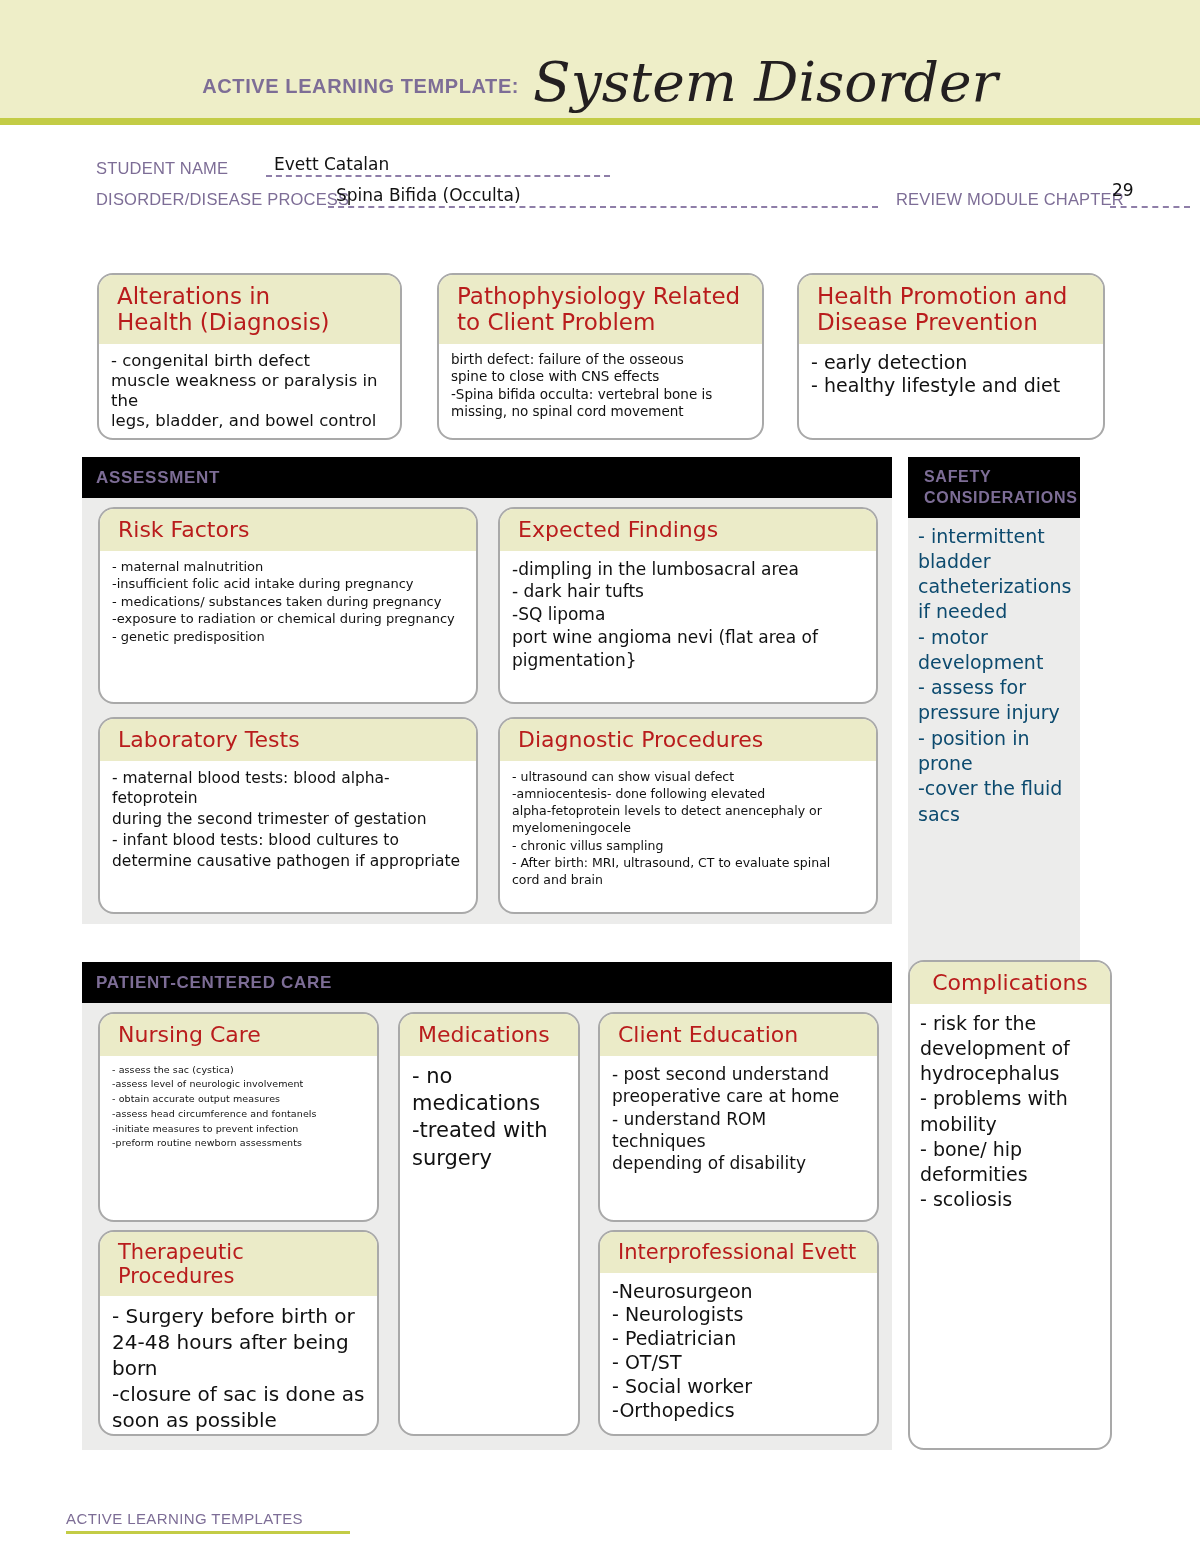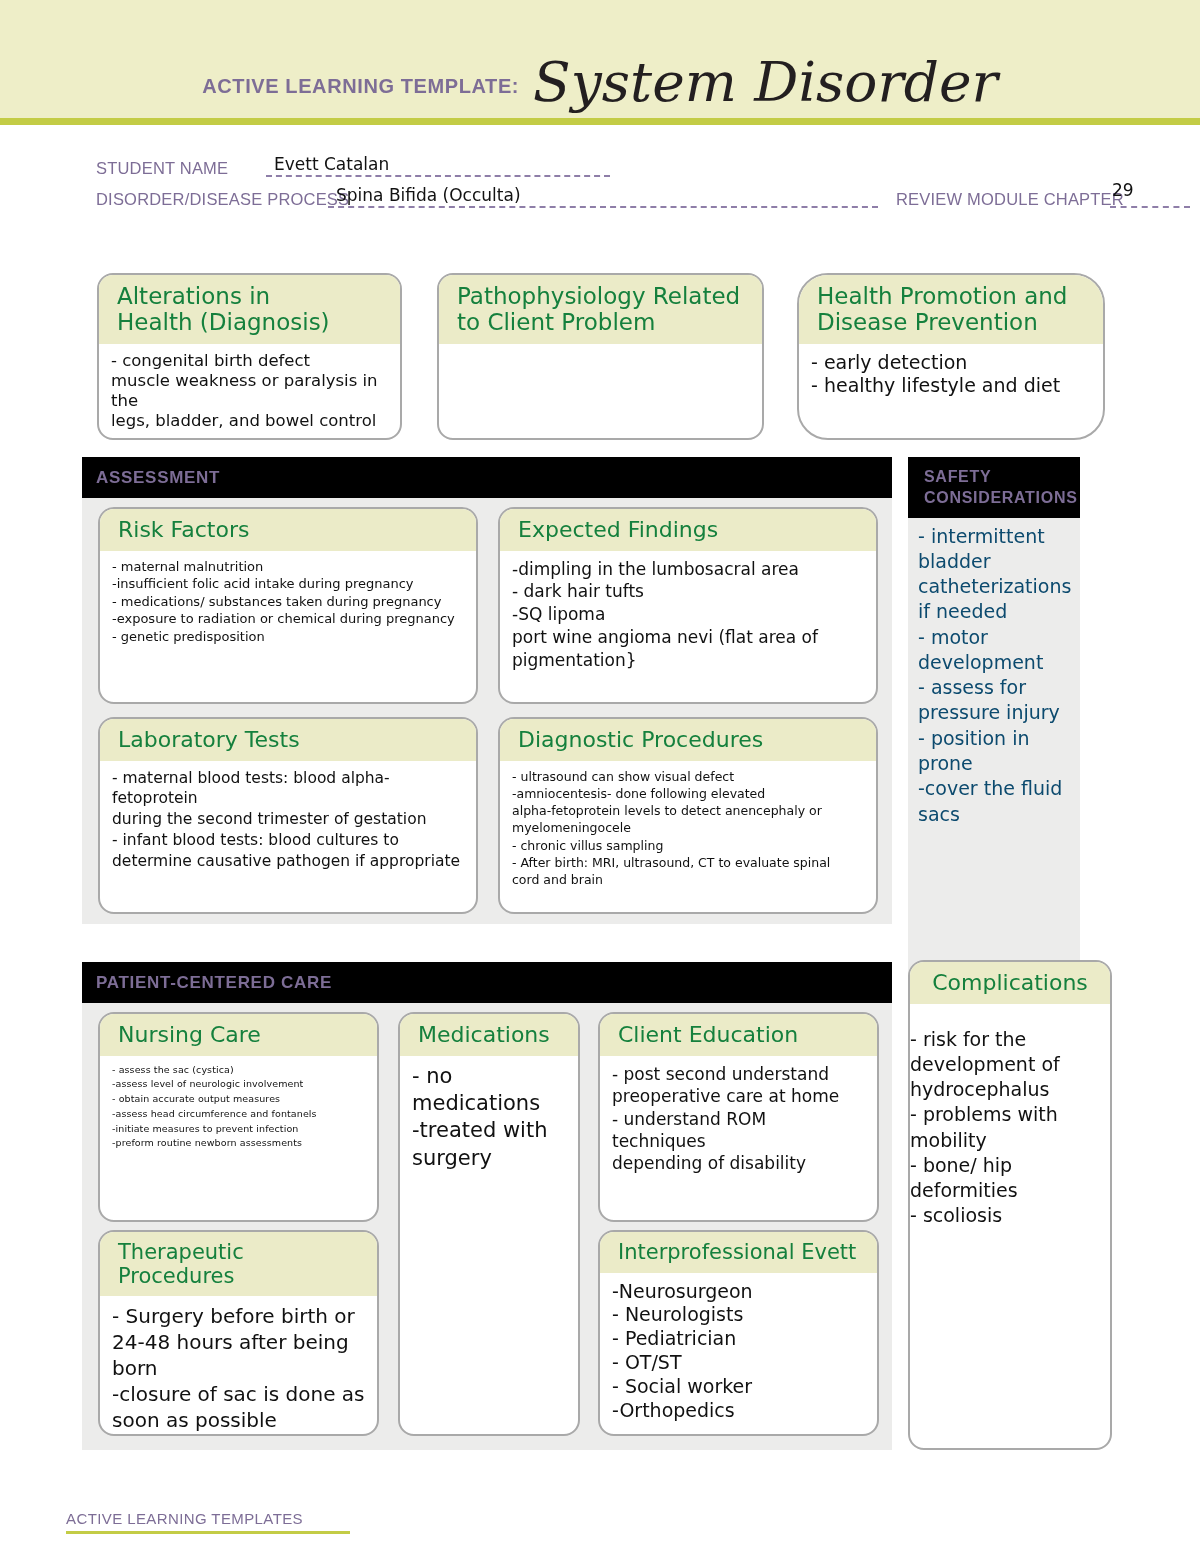--- a/index.html
+++ b/index.html
@@ -70,21 +70,21 @@
     background:#ffffff;
     border:2px solid #a9a9a9;
     border-radius:16px;
     overflow:hidden;
   }
   .card-head {
     background:#ebebc8;
     padding:9px 14px 8px 18px;
     font-family:"DejaVu Sans", sans-serif;
     font-size:23px;
-    color:#15803d;
+    color:#b91c1c;
     line-height:1.12;
     white-space:pre-line;
   }
   .card-head.sm { font-size:22px; }
   .card-body {
     padding:7px 12px 8px 12px;
     font-family:"DejaVu Sans", sans-serif;
     color:#111;
     white-space:pre-line;
   }
@@ -150,23 +150,27 @@
   <div class="card-head">Alterations in
 Health (Diagnosis)</div>
   <div class="card-body body-md">- congenital birth defect
 muscle weakness or paralysis in the
 legs, bladder, and bowel control</div>
 </div>
 
 <div class="card" style="left:437px; top:273px; width:327px; height:167px;">
   <div class="card-head">Pathophysiology Related
 to Client Problem</div>
-</div>
-
-<div class="card" style="left:797px; top:273px; width:308px; height:167px;border-radius:31px;">
+  <div class="card-body body-sm">birth defect: failure of the osseous
+spine to close with CNS effects
+-Spina bifida occulta: vertebral bone is
+missing, no spinal cord movement</div>
+</div>
+
+<div class="card" style="left:797px; top:273px; width:308px; height:167px;">
   <div class="card-head">Health Promotion and
 Disease Prevention</div>
   <div class="card-body body-lg">- early detection
 - healthy lifestyle and diet</div>
 </div>
 
 <div class="panel" style="left:82px; top:457px; width:810px; height:467px;">
   <div class="panel-head">ASSESSMENT</div>
 </div>
 
@@ -259,21 +263,21 @@
   <div class="card-body body-lg">-Neurosurgeon
 - Neurologists
 - Pediatrician
 - OT/ST
 - Social worker
 -Orthopedics</div>
 </div>
 
 <div class="card" style="left:908px; top:960px; width:204px; height:490px;">
   <div class="card-head sm" style="text-align:center; padding-left:0; padding-right:0;">Complications</div>
-  <div class="card-body" style="font-size:19px; line-height:1.33; padding-left:0; padding-right:8px;margin-top:16px;">- risk for the development of hydrocephalus
+  <div class="card-body" style="font-size:19px; line-height:1.33; padding-left:10px; padding-right:8px;">- risk for the development of hydrocephalus
 - problems with mobility
 - bone/ hip deformities
 - scoliosis</div>
 </div>
 
 <div class="footer">
   <div class="footer-text">ACTIVE LEARNING TEMPLATES</div>
   <div class="footer-rule"></div>
 </div>
 

